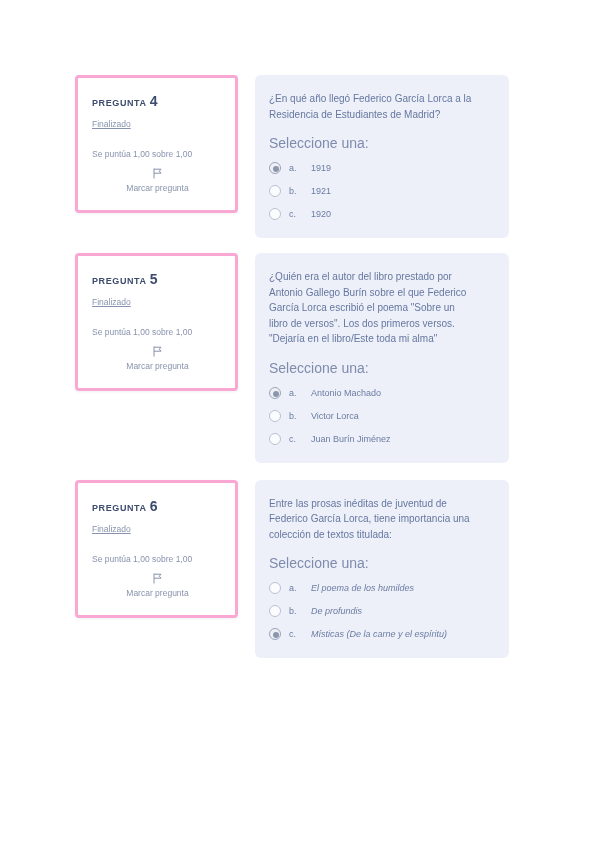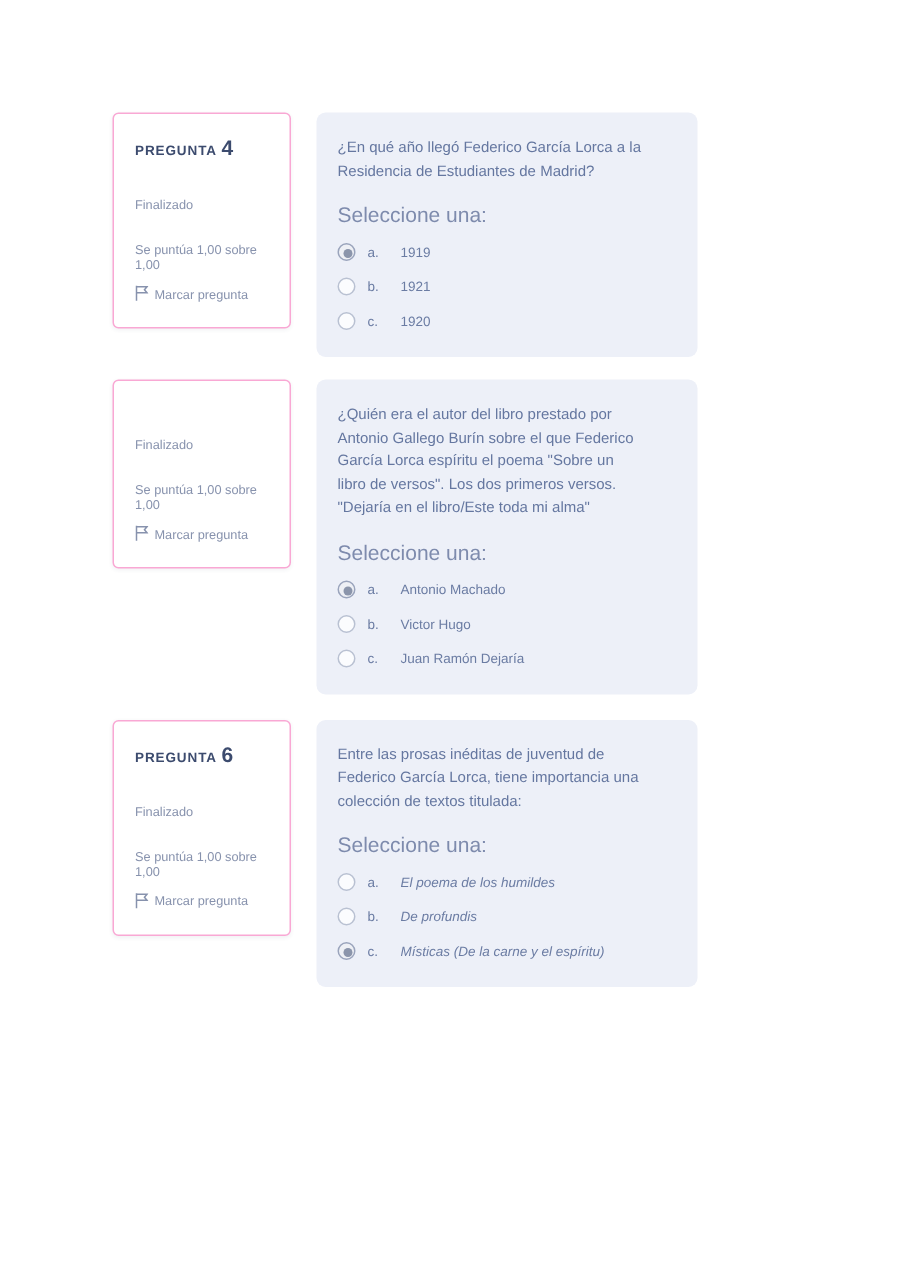--- a/index.html
+++ b/index.html
@@ -3,29 +3,29 @@
 <meta charset="utf-8">
 <style>
   * { margin:0; padding:0; box-sizing:border-box; }
   html,body { width:600px; height:848px; background:#ffffff; font-family:"Liberation Sans", sans-serif; }
   .page { padding:75px 0 0 75px; width:600px; }
 
   .q-row { display:flex; align-items:flex-start; gap:17px; margin-bottom:15px; }
   .q-row.r2 { margin-bottom:17px; }
 
   .info-card {
-    width:119px; background:#ffffff; border:1px solid #f9a8d4; border-radius:4px;
+    width:163px; background:#ffffff; border:3px solid #f9a8d4; border-radius:4px;
     box-shadow:0 1px 3px rgba(40,50,80,0.07);
     padding:14px 12px 17px 14px; flex:none;
   }
   .q-label { font-size:9px; font-weight:bold; letter-spacing:0.6px; color:#3c4b6e; text-transform:uppercase; }
   .q-number { font-size:14px; font-weight:bold; color:#3c4b6e; margin-left:3px; letter-spacing:0; }
-  .q-status { font-size:8.5px; color:#8792ad; margin-top:23px; }
+  .q-status { font-size:8.5px; color:#8792ad; margin-top:9px;text-decoration:underline; }
   .q-grade  { font-size:8.5px; color:#8792ad; margin-top:20px; }
-  .q-flag { display:flex; align-items:center; gap:4px; margin-top:9px; font-size:8.5px; color:#8792ad; cursor:pointer; text-decoration:none; }
+  .q-flag { display:flex; align-items:center; gap:4px; margin-top:9px; font-size:8.5px; color:#8792ad; cursor:pointer; text-decoration:none;flex-direction:column; }
   .flag-icon { display:inline-flex; color:#8792ad; }
 
   .q-panel {
     width:254px; background:#edf0f8; border-radius:6px;
     padding:16px 36px 18px 14px; flex:none;
   }
   .q-text { font-size:10px; line-height:1.55; color:#6577a0; }
   .q-prompt { font-size:14px; color:#7e8bad; margin-top:13px; }
 
   .opt { display:flex; align-items:center; margin-top:11px; }
@@ -79,48 +79,51 @@
       <div class="opt">
         <span class="radio"></span>
         <span class="opt-letter">c.</span>
         <span class="opt-text">1920</span>
       </div>
     </div>
   </div>
 
   <div class="q-row r2">
     <div class="info-card">
+      <div>
+        <span class="q-label">Pregunta</span><span class="q-number">5</span>
+      </div>
       <div class="q-status">Finalizado</div>
       <div class="q-grade">Se puntúa 1,00 sobre 1,00</div>
       <a class="q-flag">
         <span class="flag-icon">
           <svg width="9" height="11" viewBox="0 0 9 11">
               <path d="M1 0.5 L1 10.5 M1 1.2 L8 1.2 L6.3 3.2 L8 5.2 L1 5.2" stroke="currentColor" stroke-width="1" fill="none"></path>
             </svg>
         </span>
         <span>Marcar pregunta</span>
       </a>
     </div>
     <div class="q-panel">
-      <div class="q-text">¿Quién era el autor del libro prestado por Antonio Gallego Burín sobre el que Federico García Lorca espíritu el poema "Sobre un libro de versos". Los dos primeros versos. "Dejaría en el libro/Este toda mi alma"</div>
+      <div class="q-text">¿Quién era el autor del libro prestado por Antonio Gallego Burín sobre el que Federico García Lorca escribió el poema "Sobre un libro de versos". Los dos primeros versos. "Dejaría en el libro/Este toda mi alma"</div>
       <div class="q-prompt">Seleccione una:</div>
       <div class="opt selected">
         <span class="radio"></span>
         <span class="opt-letter">a.</span>
         <span class="opt-text">Antonio Machado</span>
       </div>
       <div class="opt">
         <span class="radio"></span>
         <span class="opt-letter">b.</span>
-        <span class="opt-text">Victor Hugo</span>
+        <span class="opt-text">Victor Lorca</span>
       </div>
       <div class="opt">
         <span class="radio"></span>
         <span class="opt-letter">c.</span>
-        <span class="opt-text">Juan Ramón Dejaría</span>
+        <span class="opt-text">Juan Burín Jiménez</span>
       </div>
     </div>
   </div>
 
   <div class="q-row">
     <div class="info-card">
       <div>
         <span class="q-label">Pregunta</span><span class="q-number">6</span>
       </div>
       <div class="q-status">Finalizado</div>

